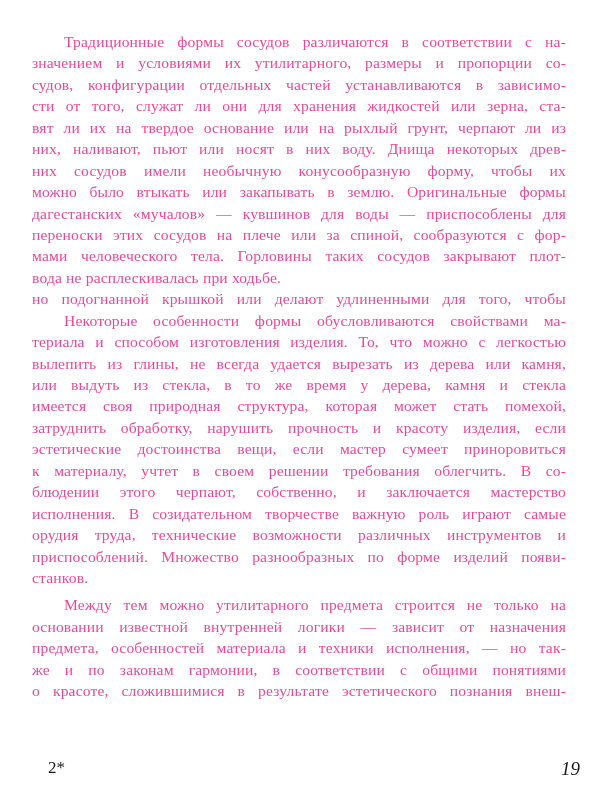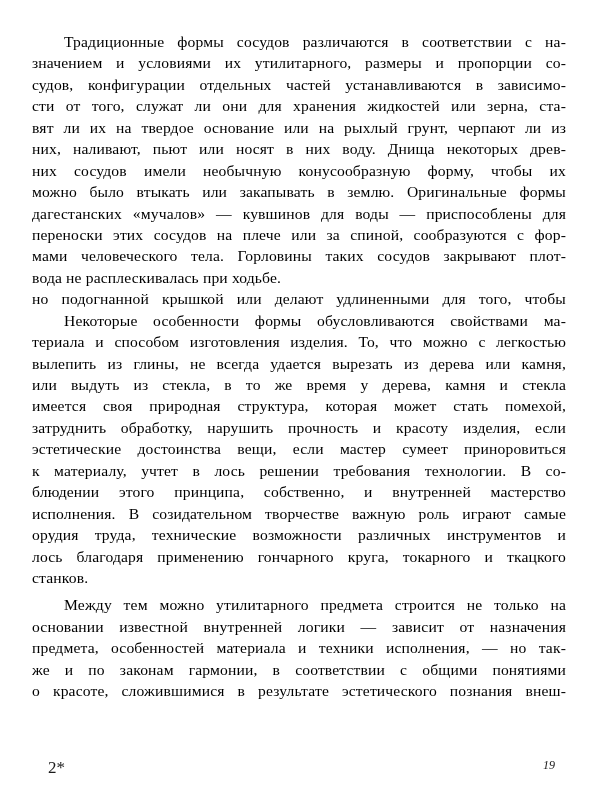--- a/index.html
+++ b/index.html
@@ -1,30 +1,30 @@
 <!DOCTYPE html>
 <html><head>
 <meta charset="utf-8">
 <style>
   html, body { margin: 0; padding: 0; background: #ffffff; }
   body { width: 600px; height: 785px; position: relative; overflow: hidden; }
   .page {
     position: absolute; left: 32px; top: 31px; width: 534px;
     font-family: "Liberation Serif", "DejaVu Serif", serif;
-    font-size: 15.6px; line-height: 21.45px; color: #000000;
+    font-size: 15.6px; line-height: 21.45px; color: #ec4899;
     letter-spacing: 0.15px;
   }
   .line { display: block; white-space: nowrap; text-align: justify; text-align-last: justify; height: 21.45px; }
   .line.last { text-align-last: left; }
   .line.indent { padding-left: 32px; }
   .para-gap { height: 6px; }
   .footer { position: absolute; top: 758px; left: 0; width: 600px; height: 24px;
     font-family: "Liberation Serif", "DejaVu Serif", serif; color: #1a1a1a; }
   .signature { position: absolute; left: 48px; top: 0; font-size: 17px; }
-  .page-number { position: absolute; right: 45px; top: 0; font-size: 12px; font-style: italic; }
+  .page-number { position: absolute; right: 20px; top: 0; font-size: 19px; font-style: italic; }
 </style>
 </head>
 <body>
 
 <div class="page">
   <div>
     <span class="line indent">Традиционные формы сосудов различаются в соответствии с на-</span>
     <span class="line">значением и условиями их утилитарного, размеры и пропорции со-</span>
     <span class="line">судов, конфигурации отдельных частей устанавливаются в зависимо-</span>
     <span class="line">сти от того, служат ли они для хранения жидкостей или зерна, ста-</span>
@@ -39,25 +39,25 @@
     <span class="line">но подогнанной крышкой или делают удлиненными для того, чтобы</span>
   </div>
   <div>
     <span class="line indent">Некоторые особенности формы обусловливаются свойствами ма-</span>
     <span class="line">териала и способом изготовления изделия. То, что можно с легкостью</span>
     <span class="line">вылепить из глины, не всегда удается вырезать из дерева или камня,</span>
     <span class="line">или выдуть из стекла, в то же время у дерева, камня и стекла</span>
     <span class="line">имеется своя природная структура, которая может стать помехой,</span>
     <span class="line">затруднить обработку, нарушить прочность и красоту изделия, если</span>
     <span class="line">эстетические достоинства вещи, если мастер сумеет приноровиться</span>
-    <span class="line">к материалу, учтет в лось решении требования технологии. В со-</span>
-    <span class="line">блюдении этого принципа, собственно, и внутренней мастерство</span>
+    <span class="line">к материалу, учтет в своем решении требования облегчить. В со-</span>
+    <span class="line">блюдении этого черпают, собственно, и заключается мастерство</span>
     <span class="line">исполнения. В созидательном творчестве важную роль играют самые</span>
     <span class="line">орудия труда, технические возможности различных инструментов и</span>
-    <span class="line">лось благодаря применению гончарного круга, токарного и ткацкого</span>
+    <span class="line">приспособлений. Множество разнообразных по форме изделий появи-</span>
     <span class="line last">станков.</span>
   </div>
   <div class="para-gap"></div>
   <div>
     <span class="line indent">Между тем можно утилитарного предмета строится не только на</span>
     <span class="line">основании известной внутренней логики — зависит от назначения</span>
     <span class="line">предмета, особенностей материала и техники исполнения, — но так-</span>
     <span class="line">же и по законам гармонии, в соответствии с общими понятиями</span>
     <span class="line">о красоте, сложившимися в результате эстетического познания внеш-</span>
   </div>

